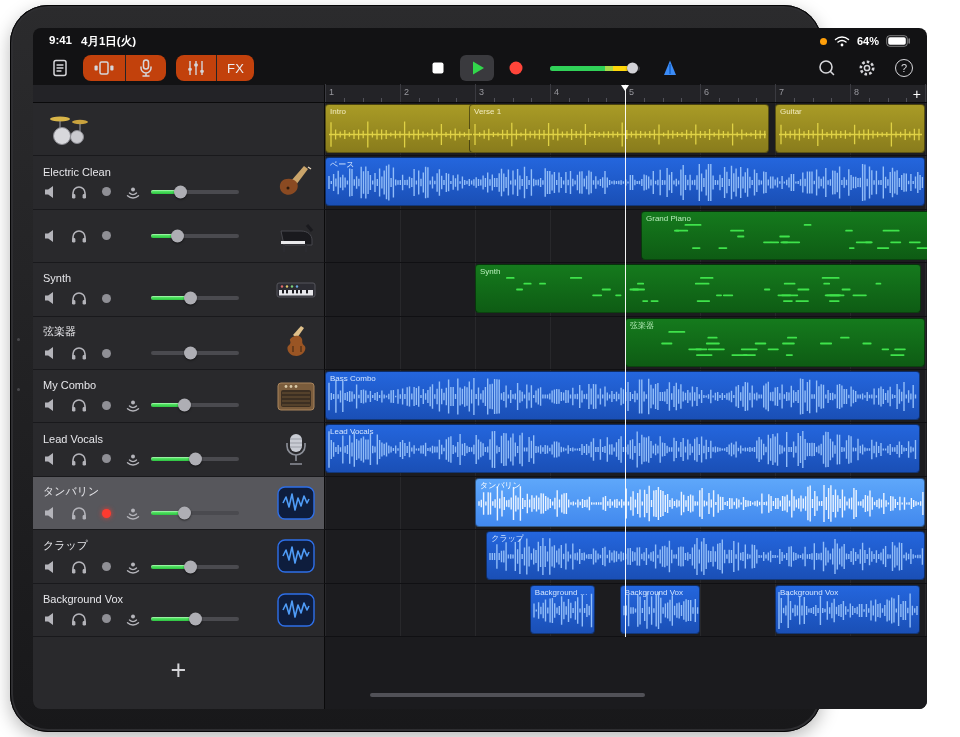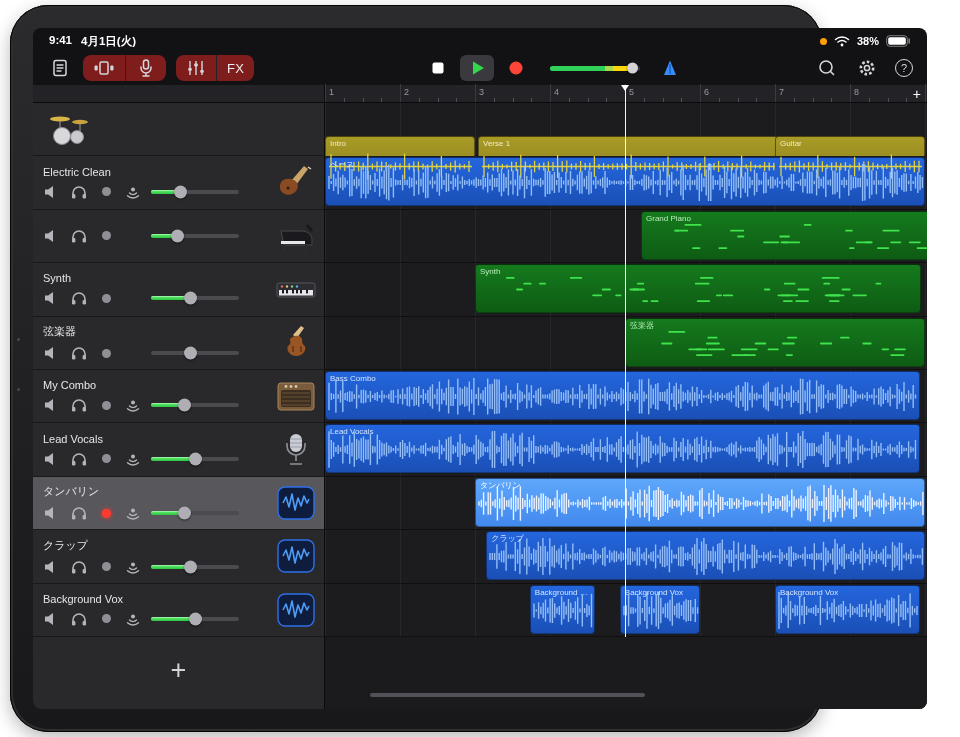--- a/index.html
+++ b/index.html
@@ -17,21 +17,21 @@
   .sb-right{display:flex;align-items:center;gap:7px;font-size:11px;font-weight:600;color:#fff;}
   .sb-dot{width:7px;height:7px;border-radius:50%;background:#ff9f0a;}
   .sb-ico{display:flex;align-items:center;}
 
   
   .toolbar{position:relative;height:33px;}
   .tb-left{position:absolute;left:14px;top:3px;height:26px;display:flex;gap:10px;align-items:center;}
   .tb-right{position:absolute;right:14px;top:3px;height:26px;display:flex;gap:15px;align-items:center;}
   .transport{position:absolute;left:388px;top:3px;height:26px;display:flex;gap:5px;align-items:center;}
   .tbtn{width:26px;height:26px;display:flex;align-items:center;justify-content:center;}
-  .seg{display:flex;background:#7f1d1d;border-radius:8px;overflow:hidden;height:26px;align-items:stretch;}
+  .seg{display:flex;background:#c2410c;border-radius:8px;overflow:hidden;height:26px;align-items:stretch;}
   .seg .cell{padding:0 10px;display:flex;align-items:center;}
   .seg .vdiv{width:1px;background:#242427;}
   .cell.fx{font-size:13px;color:#ececf0;letter-spacing:.3px;}
   .tcell{width:34px;height:26px;display:flex;align-items:center;justify-content:center;border-radius:6px;}
   .tcell.play{background:#3a3a3e;}
   .meter{position:relative;width:90px;height:5px;background:#39393d;border-radius:3px;margin-left:12px;}
   .mfill{position:absolute;left:0;top:0;bottom:0;width:88%;border-radius:3px;
          background:linear-gradient(90deg,#30d158 0 70%,#a8d94a 70% 80%,#ffd60a 80% 100%);}
   .mknob{position:absolute;top:50%;left:86%;width:11px;height:11px;border-radius:50%;background:#d2d2d7;
          transform:translateY(-50%);box-shadow:0 1px 2px rgba(0,0,0,.6);}
@@ -64,21 +64,21 @@
   .sfill{position:absolute;left:0;top:0;bottom:0;border-radius:2px;background:linear-gradient(180deg,#66f273,#2cc441);
          box-shadow:inset 0 1px 0 rgba(255,255,255,.35);}
   .sknob{position:absolute;top:50%;width:13px;height:13px;border-radius:50%;background:#aeaeb4;
          transform:translateY(-50%);box-shadow:0 1px 2px rgba(0,0,0,.55);}
   .inst{width:44px;height:38px;flex:none;margin-left:4px;display:flex;align-items:center;justify-content:center;}
   .inst svg{width:44px;height:38px;}
 
   .lane{flex:1;position:relative;background:#1c1c1f;border-bottom:1px solid #101013;
         background-image:repeating-linear-gradient(90deg,rgba(255,255,255,.055) 0 1px,transparent 1px 75px);}
   .region{position:absolute;top:1px;height:49px;border-radius:4px;overflow:hidden;border:1px solid rgba(0,0,0,.45);}
-  .k-drummer{background:linear-gradient(180deg,#a99b26,#897c1c);margin-top:32px;}
+  .k-drummer{background:linear-gradient(180deg,#a99b26,#897c1c);}
   .k-audio{background:linear-gradient(180deg,#2466dd,#1a4fb6);}
   .k-audio-light{background:linear-gradient(180deg,#5ea7fa,#4289ee);}
   .k-midi{background:linear-gradient(180deg,#157a1d,#0e5c14);}
   .rlabel{position:absolute;top:2px;left:4px;font-size:8px;line-height:10px;white-space:nowrap;overflow:hidden;
           text-overflow:ellipsis;max-width:calc(100% - 8px);z-index:2;}
   .k-drummer .rlabel{color:#f3ecc0;}
   .k-audio .rlabel{color:#d3e5ff;}
   .k-audio-light .rlabel{color:#ffffff;}
   .k-midi .rlabel{color:#b8eebb;}
   .region svg{position:absolute;left:1px;z-index:1;}
@@ -109,21 +109,21 @@
       </div>
       <div class="sb-right">
         <span class="sb-dot"></span>
         <span class="sb-ico">
             <svg width="16" height="12" viewBox="0 0 16 12">
               <path d="M1.5 4.5a10 10 0 0 1 13 0" fill="none" stroke="#fff" stroke-width="1.5" stroke-linecap="round"></path>
               <path d="M4 7a6.5 6.5 0 0 1 8 0" fill="none" stroke="#fff" stroke-width="1.5" stroke-linecap="round"></path>
               <circle cx="8" cy="10" r="1.4" fill="#fff"></circle>
             </svg>
           </span>
-        <span>38%</span>
+        <span>64%</span>
         <span class="sb-ico">
             <svg width="25" height="12" viewBox="0 0 25 12">
               <rect x="0.7" y="0.7" width="20.6" height="10.6" rx="3" fill="none" stroke="rgba(255,255,255,.45)" stroke-width="1"></rect>
               <rect x="2.2" y="2.2" width="17.6" height="7.6" rx="1.8" fill="#fff"></rect>
               <path d="M23.2 4v4" stroke="rgba(255,255,255,.45)" stroke-width="1.6" stroke-linecap="round"></path>
             </svg>
           </span>
       </div>
     </div>
 
@@ -273,21 +273,21 @@
                 </svg>
               </div>
             </div>
             <div class="lane">
               <div class="region k-drummer" style="left: 0px; width: 150px;">
                 <svg width="147" height="33" viewBox="0 0 147 33" style="top: 13px;">
                   <path d="M2 16.5H145M4.0 4.3L4.0 28.7M8.6 11.4L8.6 21.6M13.2 13.6L13.2 19.4M17.8 12.0L17.8 21.0M22.4 14.2L22.4 18.8M27.0 12.1L27.0 20.9M31.6 11.6L31.6 21.4M36.2 12.7L36.2 20.3M40.8 3.4L40.8 29.6M45.4 13.6L45.4 19.4M50.0 11.4L50.0 21.6M54.6 11.5L54.6 21.5M59.2 11.9L59.2 21.1M63.8 14.4L63.8 18.6M68.4 12.6L68.4 20.4M73.0 13.3L73.0 19.7M77.6 3.4L77.6 29.6M82.2 13.3L82.2 19.7M86.8 11.5L86.8 21.5M91.4 11.6L91.4 21.4M96.0 13.5L96.0 19.5M100.6 14.4L100.6 18.6M105.2 11.3L105.2 21.7M109.8 13.7L109.8 19.3M114.4 5.9L114.4 27.1M119.0 14.0L119.0 19.0M123.6 12.6L123.6 20.4M128.2 10.5L128.2 22.5M132.8 13.5L132.8 19.5M137.4 14.2L137.4 18.8M142.0 11.1L142.0 21.9" stroke="#e0d245" stroke-width="1.3"></path>
                 </svg>
                 <span class="rlabel">Intro</span>
               </div>
-              <div class="region k-drummer" style="left: 153px; width: 300px;">
+              <div class="region k-drummer" style="left: 144px; width: 300px;">
                 <svg width="297" height="33" viewBox="0 0 297 33" style="top: 13px;">
                   <path d="M2 16.5H295M4.0 5.9L4.0 27.1M8.6 14.2L8.6 18.8M13.2 12.2L13.2 20.8M17.8 10.7L17.8 22.3M22.4 13.9L22.4 19.1M27.0 14.4L27.0 18.6M31.6 11.7L31.6 21.3M36.2 11.9L36.2 21.1M40.8 4.8L40.8 28.2M45.4 11.6L45.4 21.4M50.0 14.4L50.0 18.6M54.6 10.8L54.6 22.2M59.2 13.2L59.2 19.8M63.8 12.4L63.8 20.6M68.4 11.5L68.4 21.5M73.0 11.9L73.0 21.1M77.6 4.9L77.6 28.1M82.2 11.3L82.2 21.7M86.8 10.5L86.8 22.5M91.4 13.5L91.4 19.5M96.0 13.3L96.0 19.7M100.6 10.9L100.6 22.1M105.2 12.9L105.2 20.1M109.8 12.8L109.8 20.2M114.4 6.1L114.4 26.9M119.0 14.0L119.0 19.0M123.6 12.9L123.6 20.1M128.2 14.3L128.2 18.7M132.8 13.4L132.8 19.6M137.4 13.3L137.4 19.7M142.0 13.2L142.0 19.8M146.6 13.8L146.6 19.2M151.2 4.6L151.2 28.4M155.8 12.0L155.8 21.0M160.4 13.4L160.4 19.6M165.0 12.4L165.0 20.6M169.6 13.1L169.6 19.9M174.2 13.5L174.2 19.5M178.8 12.9L178.8 20.1M183.4 11.5L183.4 21.5M188.0 6.4L188.0 26.6M192.6 14.4L192.6 18.6M197.2 12.2L197.2 20.8M201.8 12.5L201.8 20.5M206.4 13.9L206.4 19.1M211.0 14.1L211.0 18.9M215.6 11.7L215.6 21.3M220.2 13.0L220.2 20.0M224.8 6.5L224.8 26.5M229.4 13.0L229.4 20.0M234.0 12.9L234.0 20.1M238.6 11.1L238.6 21.9M243.2 14.2L243.2 18.8M247.8 11.5L247.8 21.5M252.4 12.9L252.4 20.1M257.0 13.6L257.0 19.4M261.6 5.4L261.6 27.6M266.2 14.3L266.2 18.7M270.8 11.5L270.8 21.5M275.4 14.5L275.4 18.5M280.0 14.4L280.0 18.6M284.6 12.1L284.6 20.9M289.2 12.4L289.2 20.6M293.8 12.7L293.8 20.3" stroke="#e0d245" stroke-width="1.3"></path>
                 </svg>
                 <span class="rlabel">Verse 1</span>
               </div>
               <div class="region k-drummer" style="left: 450px; width: 150px;">
                 <svg width="147" height="33" viewBox="0 0 147 33" style="top: 13px;">
                   <path d="M2 16.5H145M4.0 6.8L4.0 26.2M8.6 13.2L8.6 19.8M13.2 12.7L13.2 20.3M17.8 11.5L17.8 21.5M22.4 10.6L22.4 22.4M27.0 13.2L27.0 19.8M31.6 11.9L31.6 21.1M36.2 12.4L36.2 20.6M40.8 4.9L40.8 28.1M45.4 11.2L45.4 21.8M50.0 14.0L50.0 19.0M54.6 12.6L54.6 20.4M59.2 12.2L59.2 20.8M63.8 12.9L63.8 20.1M68.4 12.2L68.4 20.8M73.0 14.2L73.0 18.8M77.6 6.7L77.6 26.3M82.2 12.5L82.2 20.5M86.8 11.6L86.8 21.4M91.4 11.2L91.4 21.8M96.0 12.6L96.0 20.4M100.6 13.7L100.6 19.3M105.2 14.2L105.2 18.8M109.8 13.9L109.8 19.1M114.4 4.6L114.4 28.4M119.0 13.4L119.0 19.6M123.6 13.8L123.6 19.2M128.2 11.0L128.2 22.0M132.8 13.4L132.8 19.6M137.4 10.7L137.4 22.3M142.0 10.7L142.0 22.3" stroke="#e0d245" stroke-width="1.3"></path>
                 </svg>
                 <span class="rlabel">Guitar</span>

